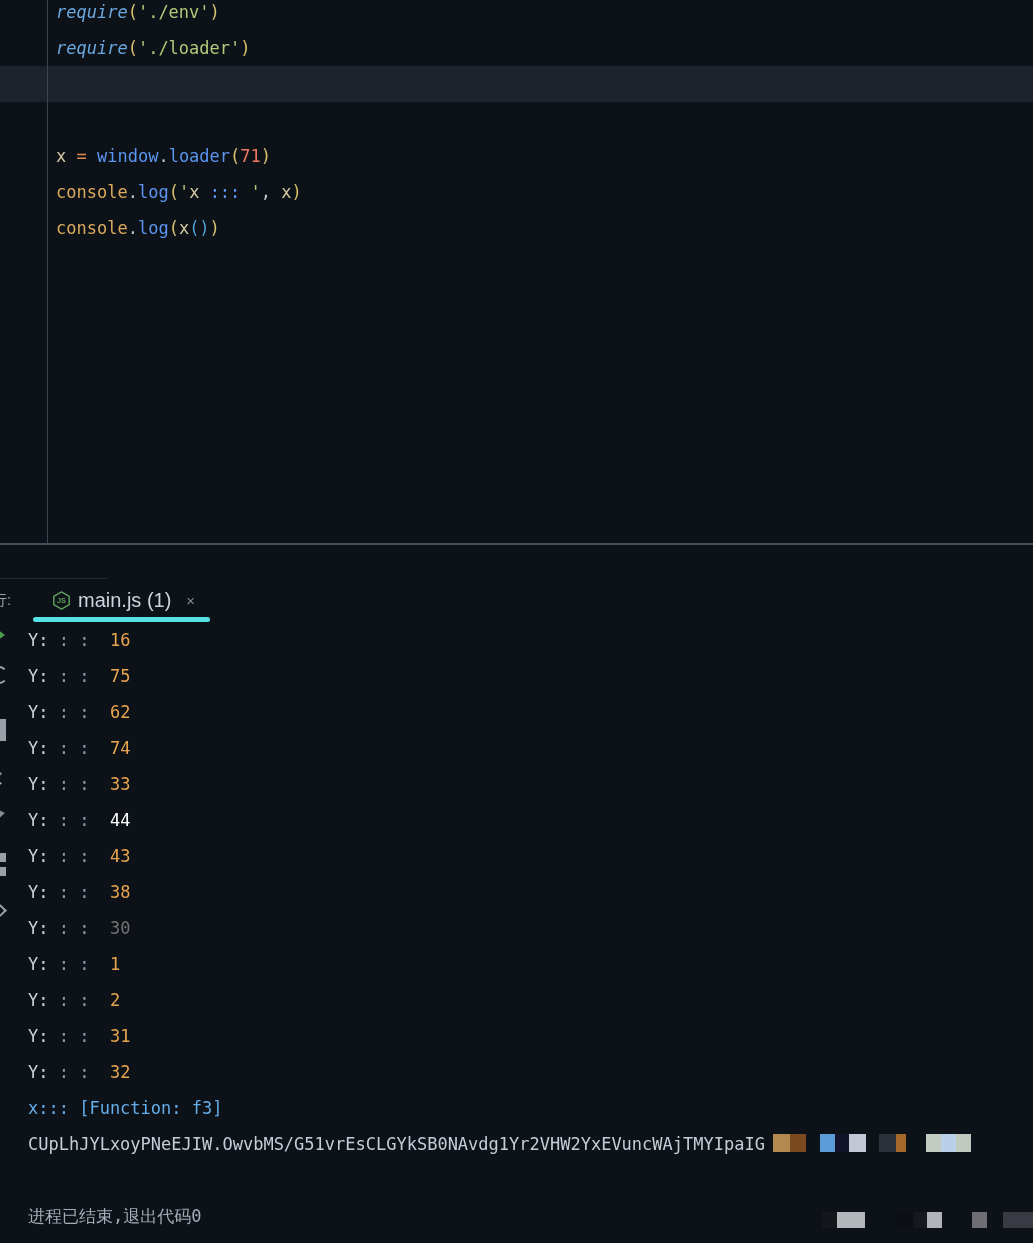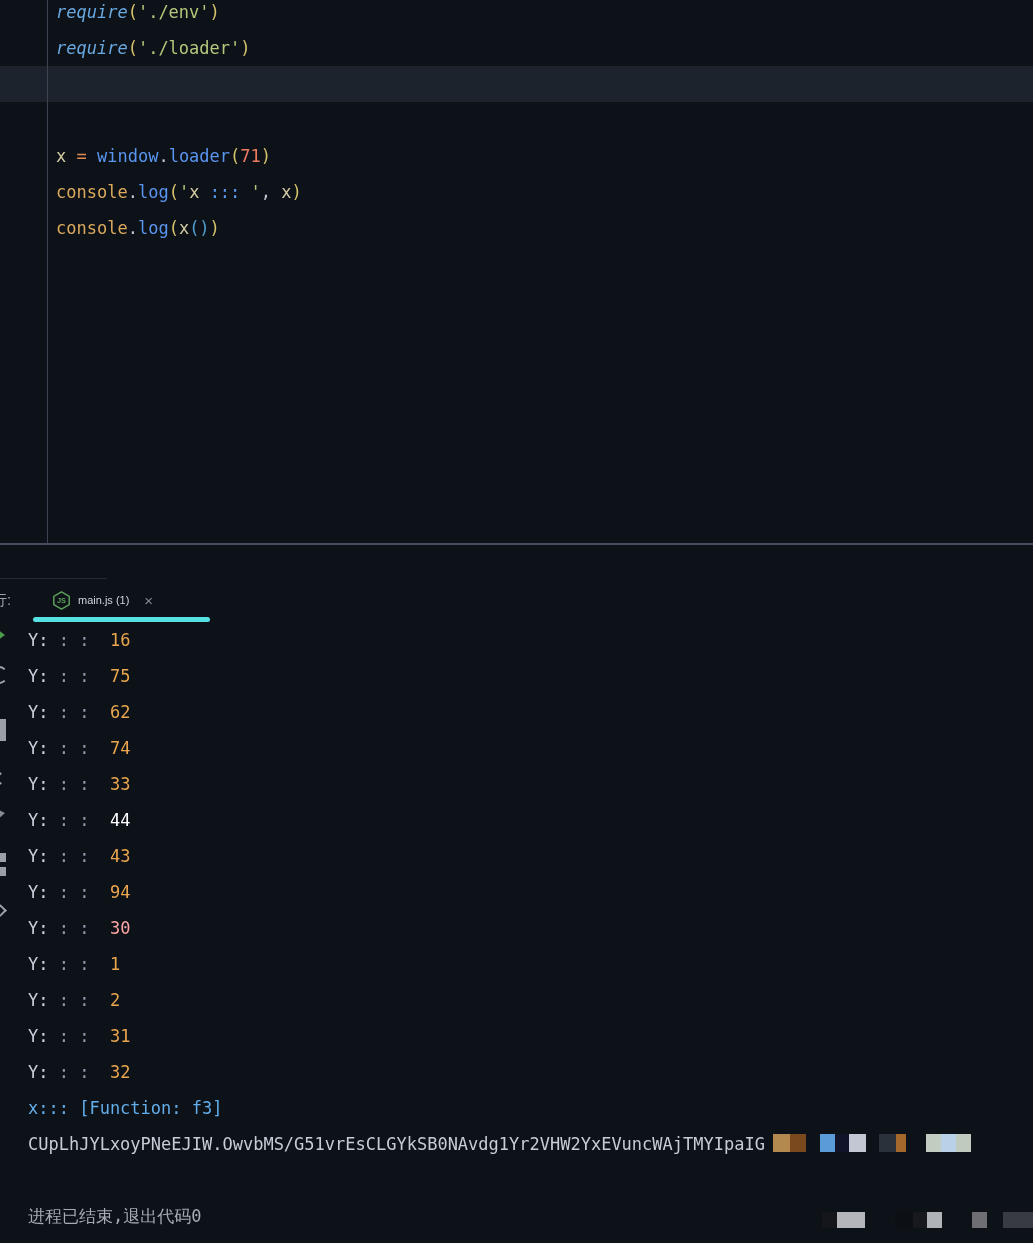--- a/index.html
+++ b/index.html
@@ -18,21 +18,21 @@
   
   #divider{position:absolute;left:0;top:543px;width:100%;height:2px;background:var(--divider,#474d5d)}
   
   #tabbar{position:absolute;left:0;top:578px;width:100%;height:44px}
   #tabbar-edge{position:absolute;left:0;top:0;width:107px;height:1px;background:var(--edge,#262b33)}
   #runlabel{position:absolute;left:-8px;top:0;height:44px;line-height:44px;
     font-family:"Liberation Sans",sans-serif;font-size:15px;color:var(--run-label,#9aa2ad)}
   #tab{position:absolute;left:52px;top:0;height:44px;display:flex;align-items:center;gap:7px;
     font-family:"Liberation Sans",sans-serif;cursor:pointer}
   #tab svg{display:block;color:var(--node,#5da05a)}
-  #tab .title{font-size:11px;color:var(--tab-label,#ced4de)}
+  #tab .title{font-size:20px;color:var(--tab-label,#ced4de)}
   #tab .close{font-size:15px;color:var(--close,#848b96);margin-left:8px}
   #underline{position:absolute;left:33px;top:39px;width:177px;height:5px;border-radius:3px;
     background:var(--underline,#54e2e2)}
   
   #rows{position:absolute;left:0;top:622px;width:100%}
   .crow{position:relative;height:36px;line-height:36px;padding-left:28px;font-size:17px;white-space:pre}
   .blk{position:absolute;top:8px;height:18px}
   .blk2{position:absolute;top:14px;height:16px}
   
   .frag{position:absolute}
@@ -83,22 +83,22 @@
 </div>
 
 <div id="rows">
     <div class="crow"><span style="color: rgb(201, 208, 218);">Y:</span><span style="color: rgb(143, 154, 169);"> : :</span><span style="color: rgb(143, 154, 169);">  </span><span style="color: rgb(234, 166, 78);">16</span></div>
     <div class="crow"><span style="color: rgb(201, 208, 218);">Y:</span><span style="color: rgb(143, 154, 169);"> : :</span><span style="color: rgb(143, 154, 169);">  </span><span style="color: rgb(234, 166, 78);">75</span></div>
     <div class="crow"><span style="color: rgb(201, 208, 218);">Y:</span><span style="color: rgb(143, 154, 169);"> : :</span><span style="color: rgb(143, 154, 169);">  </span><span style="color: rgb(234, 166, 78);">62</span></div>
     <div class="crow"><span style="color: rgb(201, 208, 218);">Y:</span><span style="color: rgb(143, 154, 169);"> : :</span><span style="color: rgb(143, 154, 169);">  </span><span style="color: rgb(234, 166, 78);">74</span></div>
     <div class="crow"><span style="color: rgb(201, 208, 218);">Y:</span><span style="color: rgb(143, 154, 169);"> : :</span><span style="color: rgb(143, 154, 169);">  </span><span style="color: rgb(234, 166, 78);">33</span></div>
     <div class="crow"><span style="color: rgb(201, 208, 218);">Y:</span><span style="color: rgb(143, 154, 169);"> : :</span><span style="color: rgb(143, 154, 169);">  </span><span style="color: #ffffff;">44</span></div>
     <div class="crow"><span style="color: rgb(201, 208, 218);">Y:</span><span style="color: rgb(143, 154, 169);"> : :</span><span style="color: rgb(143, 154, 169);">  </span><span style="color: rgb(234, 166, 78);">43</span></div>
-    <div class="crow"><span style="color: rgb(201, 208, 218);">Y:</span><span style="color: rgb(143, 154, 169);"> : :</span><span style="color: rgb(143, 154, 169);">  </span><span style="color: rgb(234, 166, 78);">94</span></div>
-    <div class="crow"><span style="color: rgb(201, 208, 218);">Y:</span><span style="color: rgb(143, 154, 169);"> : :</span><span style="color: rgb(143, 154, 169);">  </span><span style="color: #fca5a5;">30</span></div>
+    <div class="crow"><span style="color: rgb(201, 208, 218);">Y:</span><span style="color: rgb(143, 154, 169);"> : :</span><span style="color: rgb(143, 154, 169);">  </span><span style="color: rgb(234, 166, 78);">38</span></div>
+    <div class="crow"><span style="color: rgb(201, 208, 218);">Y:</span><span style="color: rgb(143, 154, 169);"> : :</span><span style="color: rgb(143, 154, 169);">  </span><span style="color: #737373;">30</span></div>
     <div class="crow"><span style="color: rgb(201, 208, 218);">Y:</span><span style="color: rgb(143, 154, 169);"> : :</span><span style="color: rgb(143, 154, 169);">  </span><span style="color: rgb(234, 166, 78);">1</span></div>
     <div class="crow"><span style="color: rgb(201, 208, 218);">Y:</span><span style="color: rgb(143, 154, 169);"> : :</span><span style="color: rgb(143, 154, 169);">  </span><span style="color: rgb(234, 166, 78);">2</span></div>
     <div class="crow"><span style="color: rgb(201, 208, 218);">Y:</span><span style="color: rgb(143, 154, 169);"> : :</span><span style="color: rgb(143, 154, 169);">  </span><span style="color: rgb(234, 166, 78);">31</span></div>
     <div class="crow"><span style="color: rgb(201, 208, 218);">Y:</span><span style="color: rgb(143, 154, 169);"> : :</span><span style="color: rgb(143, 154, 169);">  </span><span style="color: rgb(234, 166, 78);">32</span></div>
     <div class="crow"><span style="color: rgb(99, 174, 234);">x::: [Function: f3]</span></div>
     <div class="crow"><span style="color: rgb(199, 205, 215);">CUpLhJYLxoyPNeEJIW.OwvbMS/G51vrEsCLGYkSB0NAvdg1Yr2VHW2YxEVuncWAjTMYIpaIG</span><span class="blk" style="left: 773px; width: 17px; background: rgb(180, 137, 79);"></span><span class="blk" style="left: 790px; width: 16px; background: rgb(122, 74, 30);"></span><span class="blk" style="left: 820px; width: 15px; background: rgb(91, 155, 216);"></span><span class="blk" style="left: 835px; width: 14px; background: rgb(16, 19, 42);"></span><span class="blk" style="left: 849px; width: 17px; background: rgb(194, 199, 211);"></span><span class="blk" style="left: 879px; width: 17px; background: rgb(43, 49, 58);"></span><span class="blk" style="left: 896px; width: 10px; background: rgb(163, 104, 42);"></span><span class="blk" style="left: 926px; width: 15px; background: rgb(195, 204, 193);"></span><span class="blk" style="left: 941px; width: 15px; background: rgb(186, 207, 232);"></span><span class="blk" style="left: 956px; width: 15px; background: rgb(193, 202, 191);"></span></div>
     <div class="crow"></div>
     <div class="crow"><span style="color: rgb(166, 172, 182);">进程已结束,退出代码0</span><span class="blk2" style="left: 822px; width: 15px; background: rgb(20, 22, 28);"></span><span class="blk2" style="left: 837px; width: 28px; background: rgb(180, 182, 186);"></span><span class="blk2" style="left: 895px; width: 18px; background: rgb(12, 15, 20);"></span><span class="blk2" style="left: 913px; width: 14px; background: rgb(23, 25, 31);"></span><span class="blk2" style="left: 927px; width: 15px; background: rgb(176, 179, 184);"></span><span class="blk2" style="left: 972px; width: 15px; background: rgb(110, 110, 115);"></span><span class="blk2" style="left: 1003px; width: 30px; background: rgb(56, 59, 67);"></span></div>
   </div>
 

